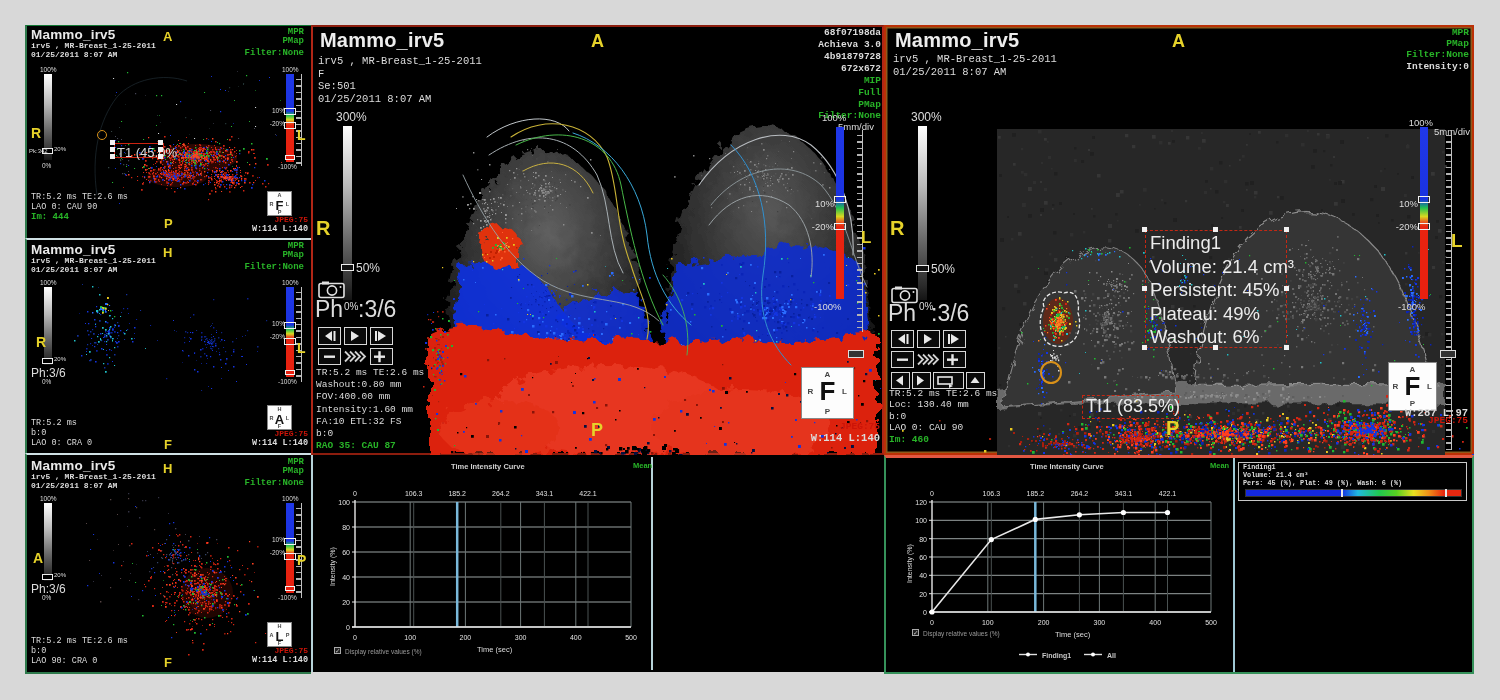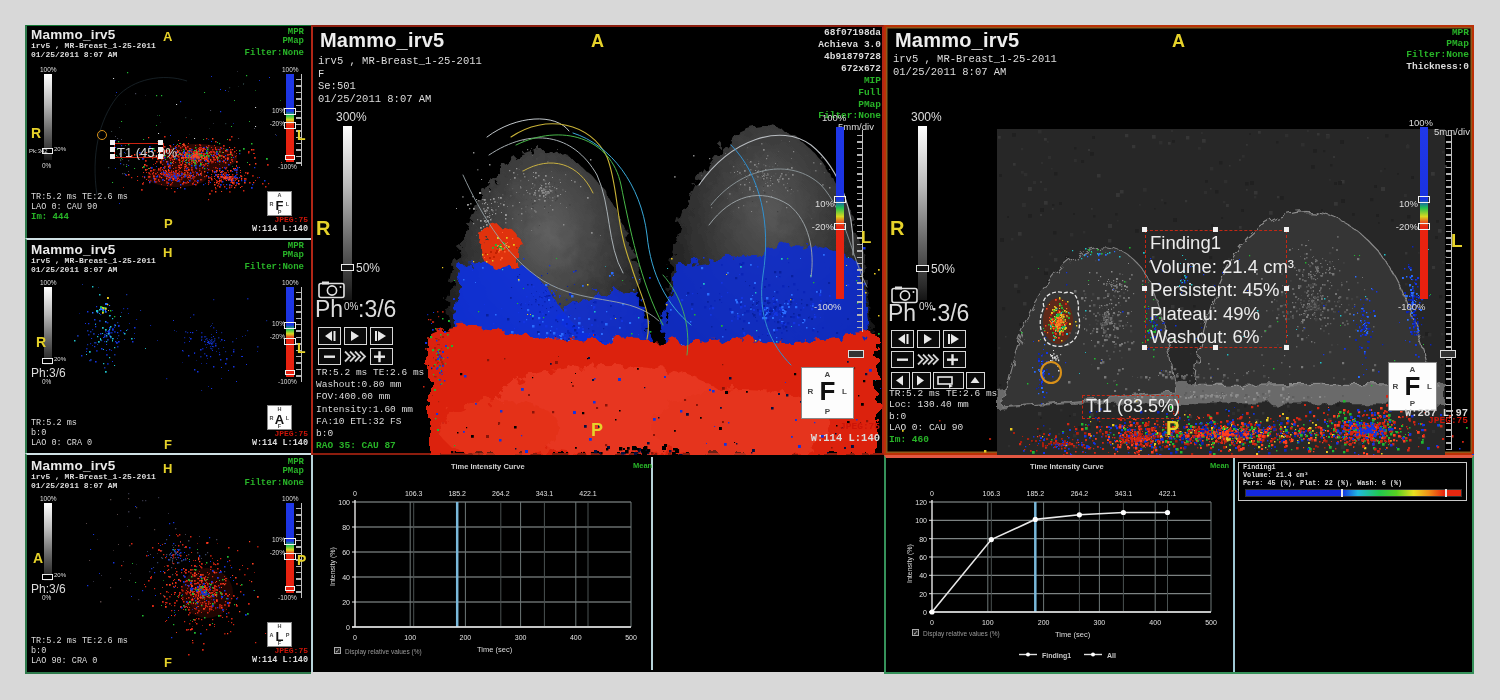--- a/index.html
+++ b/index.html
@@ -483,21 +483,21 @@
     <path fill="#1334e0" d="M525 302h1.8v1.8h-1.8zM533 252h2.1v2.1h-2.1zM531 285h1.3v1.3h-1.3zM529 289h1.9v1.9h-1.9zM528 254h1.2v1.2h-1.2zM528 271h1.4v1.4h-1.4zM528 275h1.2v1.2h-1.2zM528 280h1.7v1.7h-1.7zM528 272h1.4v1.4h-1.4zM531 258h2.0v2.0h-2.0zM528 263h1.6v1.6h-1.6zM520 243h1.4v1.4h-1.4zM528 263h1.5v1.5h-1.5zM532 280h1.6v1.6h-1.6zM534 283h1.6v1.6h-1.6zM525 243h1.0v1.0h-1.0zM524 241h1.7v1.7h-1.7zM531 254h1.4v1.4h-1.4zM532 274h1.1v1.1h-1.1zM537 273h2.2v2.2h-2.2zM527 287h1.9v1.9h-1.9zM527 277h1.8v1.8h-1.8zM524 282h1.2v1.2h-1.2zM528 277h1.1v1.1h-1.1zM535 271h1.7v1.7h-1.7z"></path>
     <path fill="#2a6cff" d="M534 270h1.1v1.1h-1.1zM525 260h1.5v1.5h-1.5zM528 268h1.7v1.7h-1.7zM533 303h1.4v1.4h-1.4zM526 264h2.0v2.0h-2.0zM523 294h1.7v1.7h-1.7zM531 276h1.3v1.3h-1.3zM530 275h1.1v1.1h-1.1zM536 284h2.0v2.0h-2.0zM522 270h1.9v1.9h-1.9zM527 267h2.1v2.1h-2.1zM528 261h1.5v1.5h-1.5zM532 268h1.7v1.7h-1.7zM527 254h1.0v1.0h-1.0zM526 264h2.0v2.0h-2.0zM527 283h1.6v1.6h-1.6zM526 252h1.4v1.4h-1.4zM525 259h2.1v2.1h-2.1zM526 244h1.7v1.7h-1.7zM534 305h1.6v1.6h-1.6zM521 270h2.0v2.0h-2.0zM522 251h1.4v1.4h-1.4zM527 268h1.5v1.5h-1.5zM528 270h1.6v1.6h-1.6zM525 271h1.1v1.1h-1.1zM527 250h1.9v1.9h-1.9zM528 276h1.3v1.3h-1.3zM528 277h1.9v1.9h-1.9zM529 267h1.3v1.3h-1.3zM527 287h2.1v2.1h-2.1zM528 279h1.5v1.5h-1.5zM518 252h1.9v1.9h-1.9zM527 270h1.2v1.2h-1.2z"></path>
   </svg>
 <div class="a t20" style="left:895px;top:29px;">Mammo_irv5</div>
 <div class="a mono w s11" style="left:893px;top:53px;">irv5 , MR-Breast_1-25-2011</div>
 <div class="a mono w s11" style="left:893px;top:66px;">01/25/2011 8:07 AM</div>
 <div class="a y" style="left:1172px;top:31px;font-size:18px">A</div>
 <div class="a mono g s10" style="right:31px;top:27px;">MPR</div>
 <div class="a mono g s10" style="right:31px;top:38px;">PMap</div>
 <div class="a mono g s10" style="right:31px;top:49px;">Filter:None</div>
-<div class="a mono w s10" style="right:31px;top:61px;font-weight:bold">Thickness:0</div>
+<div class="a mono w s10" style="right:31px;top:61px;font-weight:bold">Intensity:0</div>
 <div class="a w" style="left:911px;top:110px;font-size:12px">300%</div>
 <div class="gbar" style="left:918px;top:126px;width:9px;height:174px"></div>
 <div class="a" style="left:916px;top:265px;width:13px;height:7px;border:1.6px solid #eee;background:#111"></div>
 <div class="a w" style="left:931px;top:262px;font-size:12px">50%</div>
 <div class="a w" style="left:919px;top:301px;font-size:10px">0%</div>
 <div class="a y" style="left:890px;top:217px;font-size:20px">R</div>
 <svg class="a" style="left:891px;top:286px" width="27" height="18" viewBox="0 0 27 18">
 <rect x="1" y="2.5" width="25" height="14" rx="2" fill="none" stroke="#e0e0e0" stroke-width="1.6"></rect>
 <rect x="4" y="0.5" width="7" height="3" fill="#e0e0e0"></rect>
 <circle cx="14" cy="9.5" r="4.6" fill="none" stroke="#e0e0e0" stroke-width="1.6"></circle>
@@ -692,15 +692,15 @@
 <line x1="1" y1="5.5" x2="19" y2="5.5" stroke="#e0e0e0" stroke-width="1.4"></line>
     <circle cx="10" cy="5.5" r="2" fill="#fff"></circle>
 <text x="24" y="9" fill="#c8c8c8" font-size="7" font-weight="bold" font-family="Liberation Sans">Finding1</text>
 <line x1="66" y1="5.5" x2="84" y2="5.5" stroke="#e0e0e0" stroke-width="1.4"></line>
     <circle cx="75" cy="5.5" r="2" fill="#fff"></circle>
 <text x="89" y="9" fill="#c8c8c8" font-size="7" font-weight="bold" font-family="Liberation Sans">All</text>
   </svg>
 <div class="a" style="left:1238px;top:462px;width:229px;height:39px;border:1.4px solid #c8c8c8"></div>
 <div class="a mono w" style="left:1243px;top:463px;font-size:6.8px;font-weight:bold">Finding1</div>
 <div class="a mono w" style="left:1243px;top:471px;font-size:6.8px;font-weight:bold">Volume: 21.4 cm³</div>
-<div class="a mono w" style="left:1243px;top:479px;font-size:6.8px;font-weight:bold">Pers: 45 (%), Plat: 22 (%), Wash: 6 (%)</div>
+<div class="a mono w" style="left:1243px;top:479px;font-size:6.8px;font-weight:bold">Pers: 45 (%), Plat: 49 (%), Wash: 6 (%)</div>
 <div class="a" style="left:1245px;top:489px;width:217px;height:8px;background:linear-gradient(to right,#1428e0 0%,#1428e0 44%,#20b8e0 52%,#20c850 62%,#58d020 70%,#e8e020 78%,#f09018 85%,#e82810 92%,#e82810 100%);border:1px solid #333"></div>
 <div class="a" style="left:1341px;top:489px;width:2px;height:8px;background:#e8e8e8"></div>
 <div class="a" style="left:1445px;top:489px;width:2px;height:8px;background:#e8e8e8"></div>
 </body></html>

